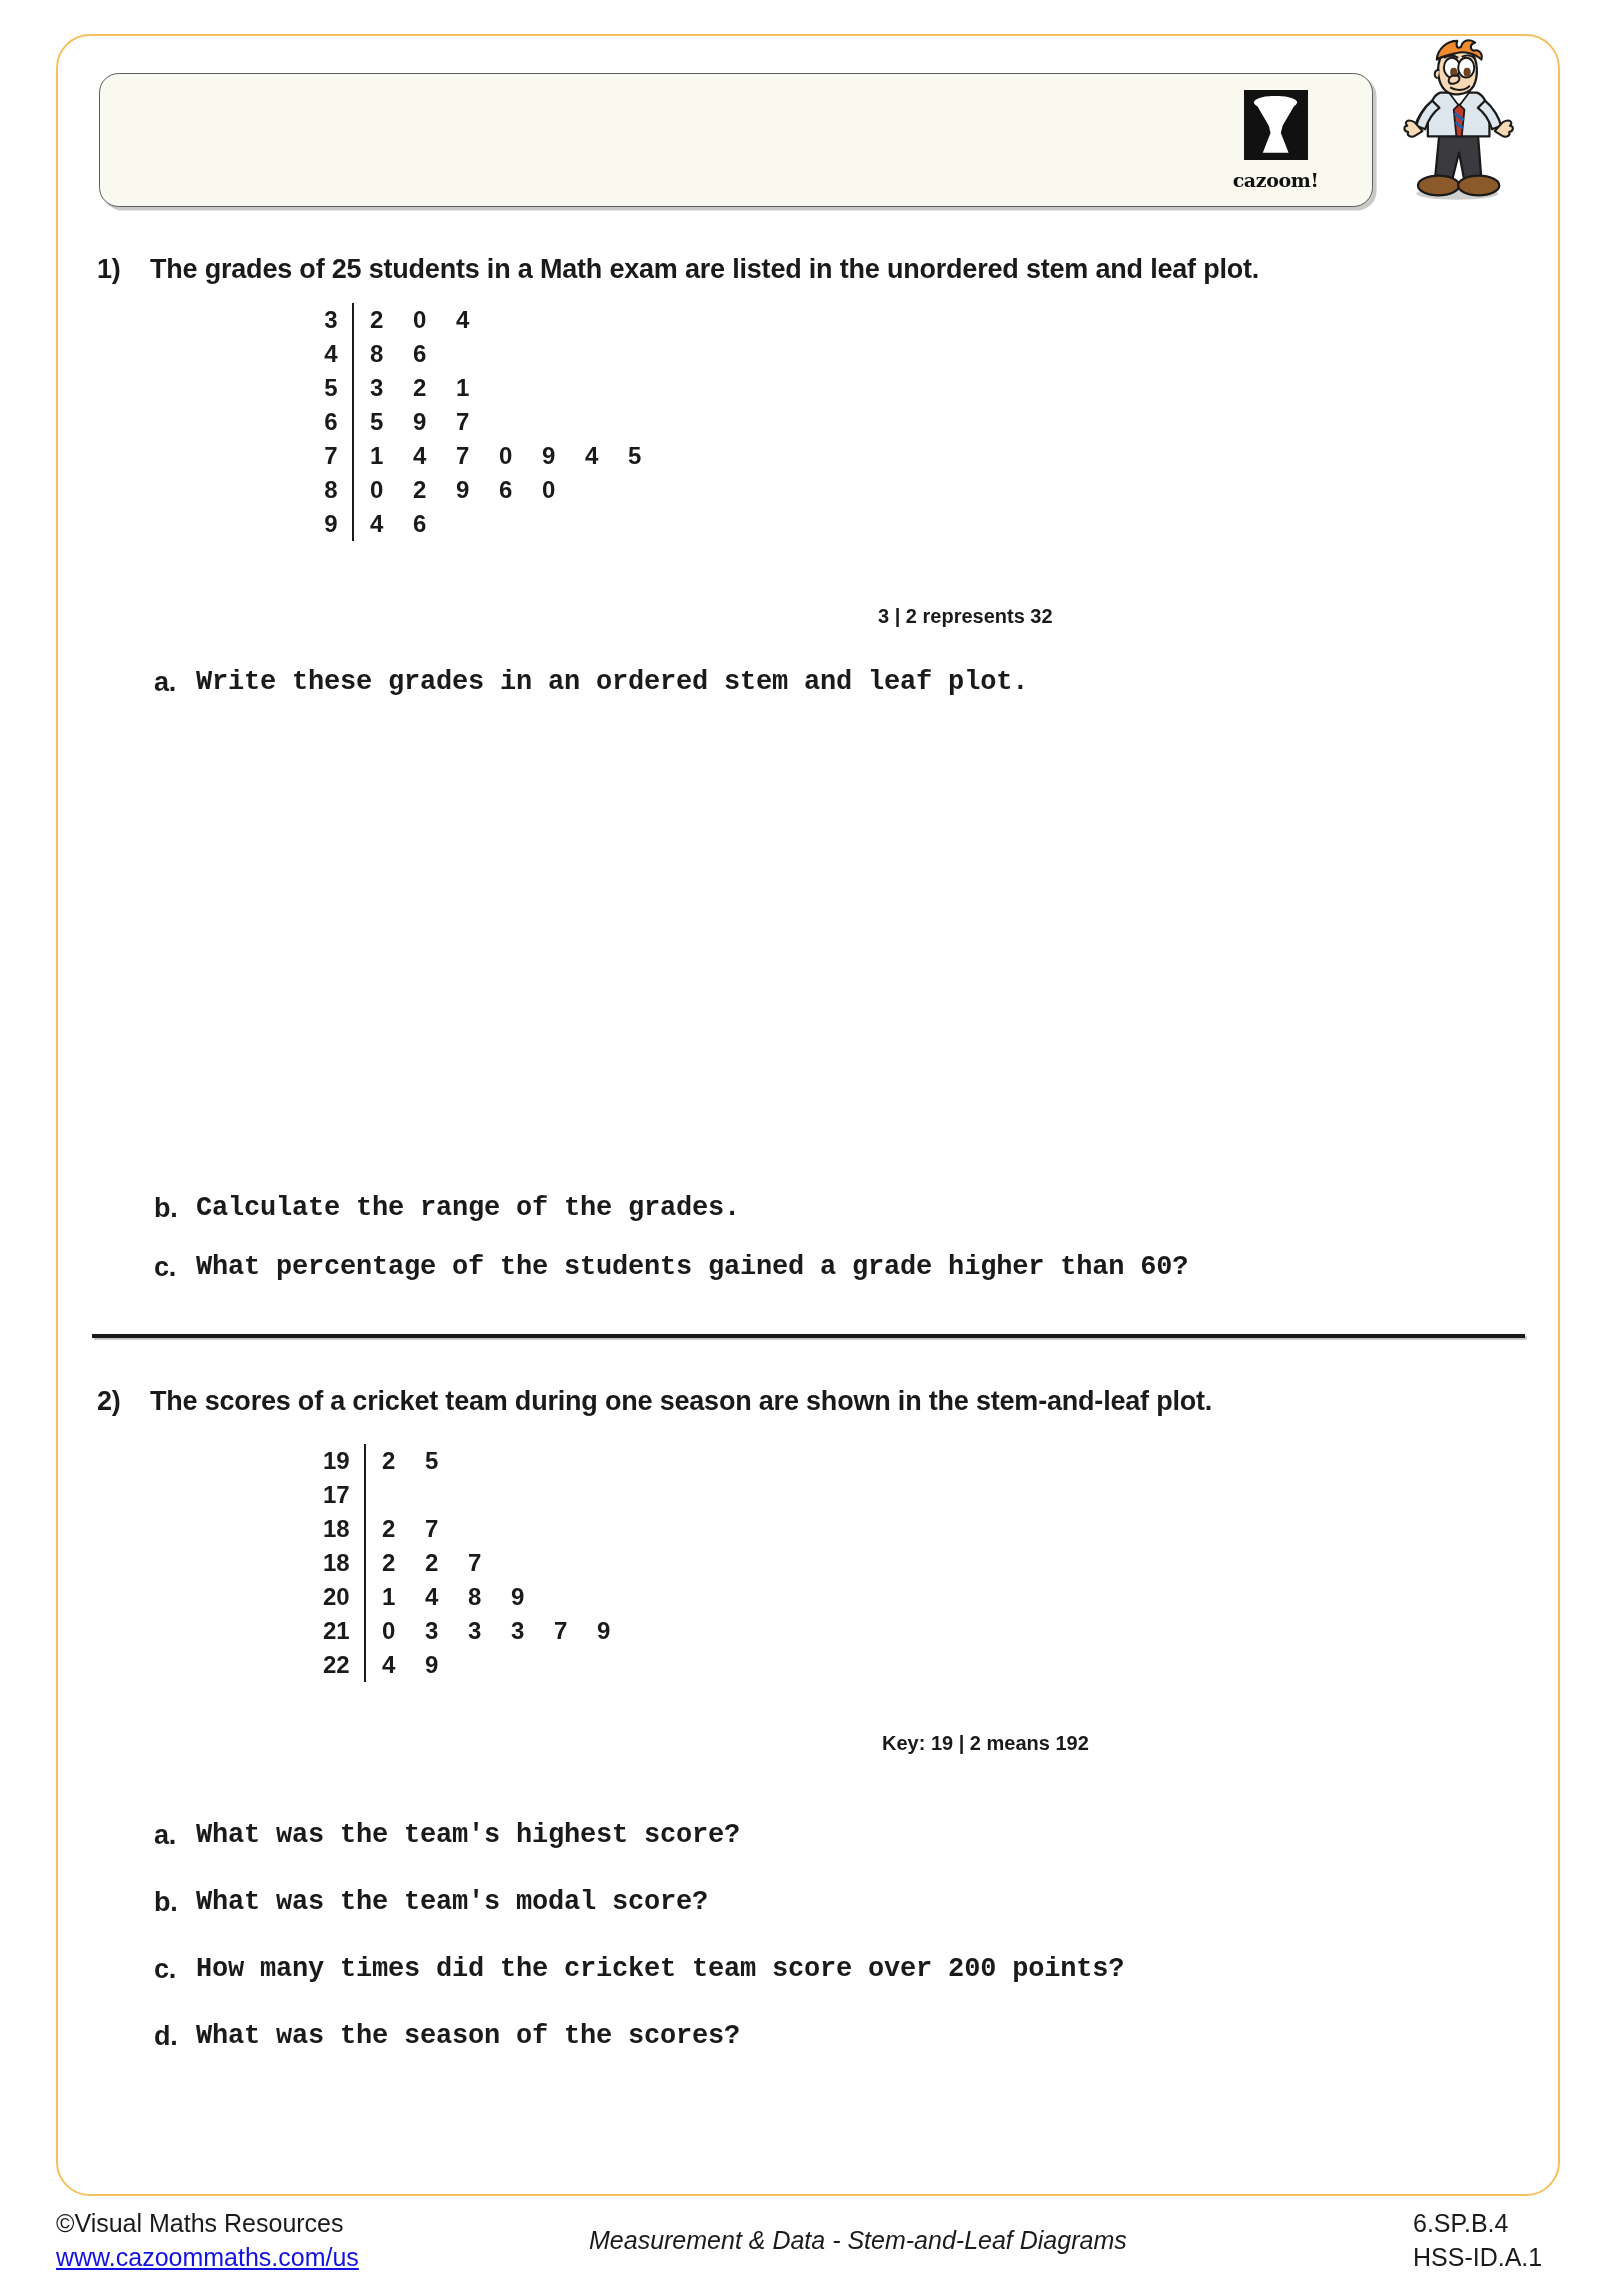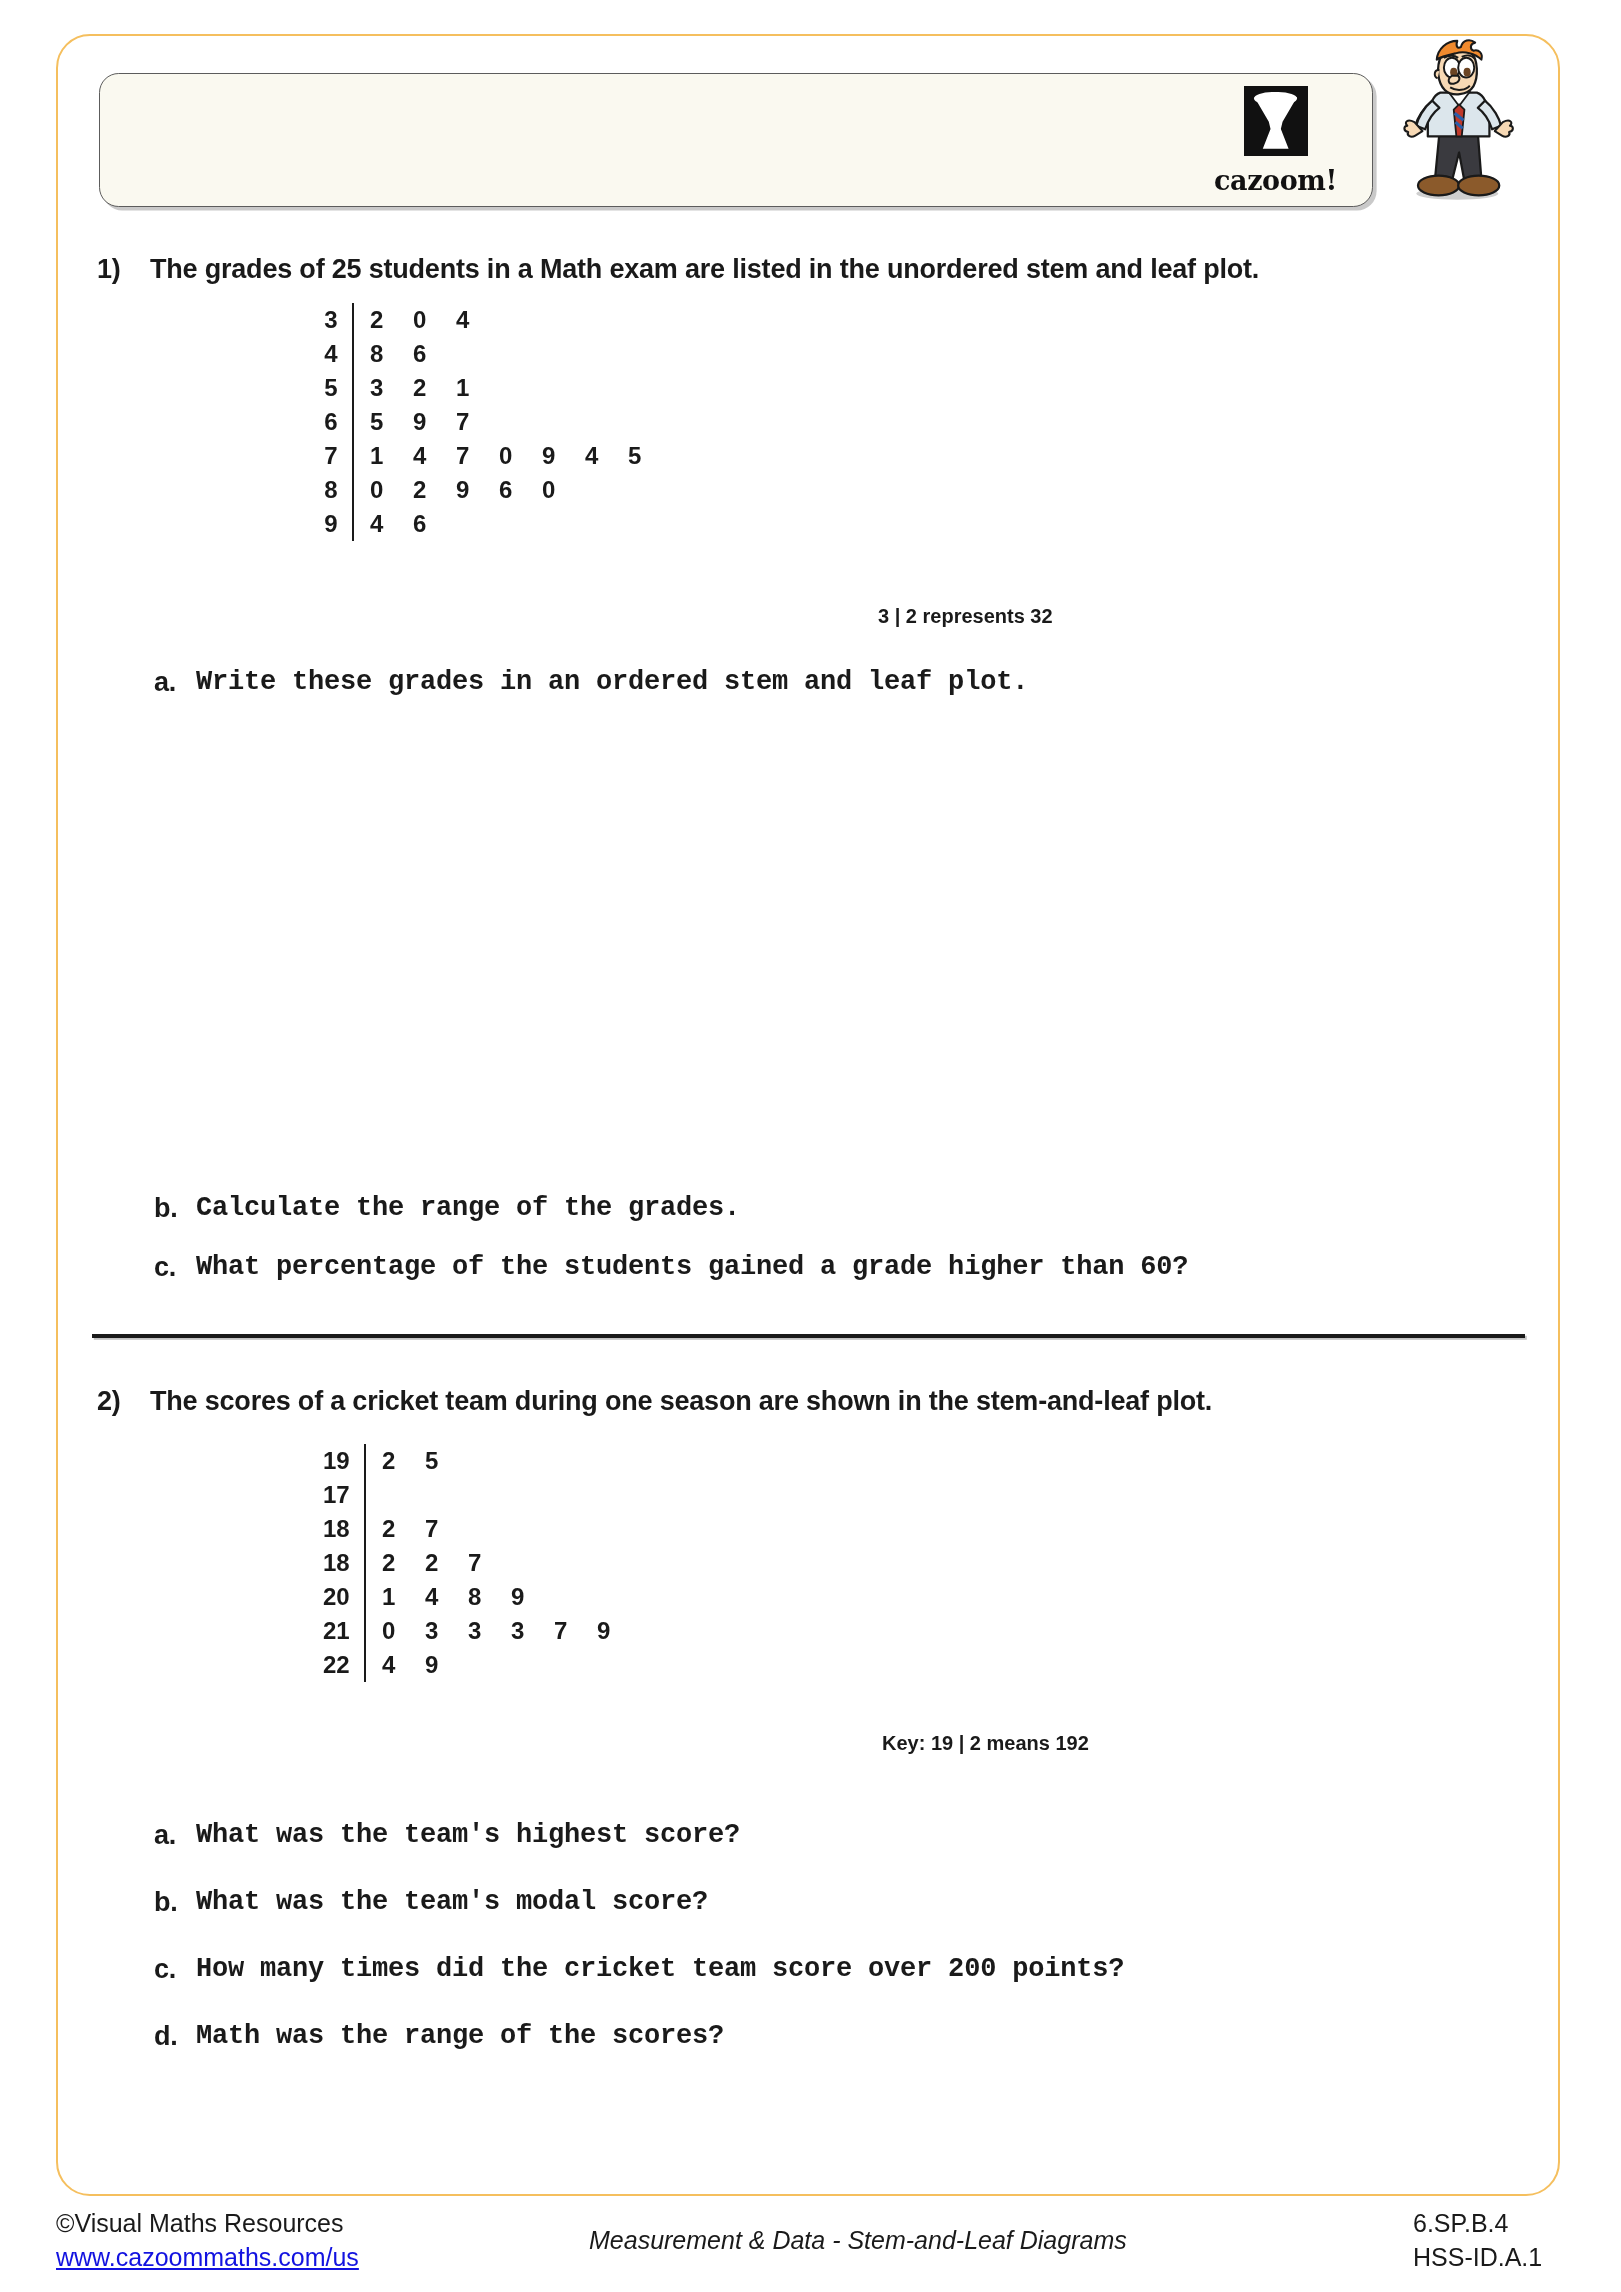--- a/index.html
+++ b/index.html
@@ -85,21 +85,21 @@
     left: 10.7px;
     top: 10.7px;
     width: 43px;
     height: 52px;
     background: #ffffff;
     clip-path: polygon(0% 0%, 100% 0%, 66% 48%, 62% 62%, 80% 100%, 20% 100%, 38% 62%, 34% 48%);
   }
   #brand-name {
     font-family: "DejaVu Serif", serif;
     font-weight: bold;
-    font-size: 27px;
+    font-size: 19px;
     color: #111111;
     letter-spacing: -0.4px;
     margin-top: 11px;
     line-height: 1;
   }
   #mascot {
     position: absolute;
     left: 1393px;
     top: 36px;
     width: 125px;
@@ -393,20 +393,20 @@
 <div class="qtext sublabel" style="top:1820px">a.</div>
 <div class="qtext subbody" style="top:1820px">What was the team's highest score?</div>
 
 <div class="qtext sublabel" style="top:1887px">b.</div>
 <div class="qtext subbody" style="top:1887px">What was the team's modal score?</div>
 
 <div class="qtext sublabel" style="top:1954px">c.</div>
 <div class="qtext subbody" style="top:1954px">How many times did the cricket team score over 200 points?</div>
 
 <div class="qtext sublabel" style="top:2021px">d.</div>
-<div class="qtext subbody" style="top:2021px">Math was the range of the scores?</div>
+<div class="qtext subbody" style="top:2021px">What was the season of the scores?</div>
 
 <div class="footer-text" id="footer-copyright">©Visual Maths Resources</div>
 <a class="footer-text" id="footer-url" href="#">www.cazoommaths.com/us</a>
 <div class="footer-text" id="footer-topic">Measurement &amp; Data - Stem-and-Leaf Diagrams</div>
 <div class="footer-text" id="footer-code-1">6.SP.B.4</div>
 <div class="footer-text" id="footer-code-2">HSS-ID.A.1</div>
 
 
 </body></html>

